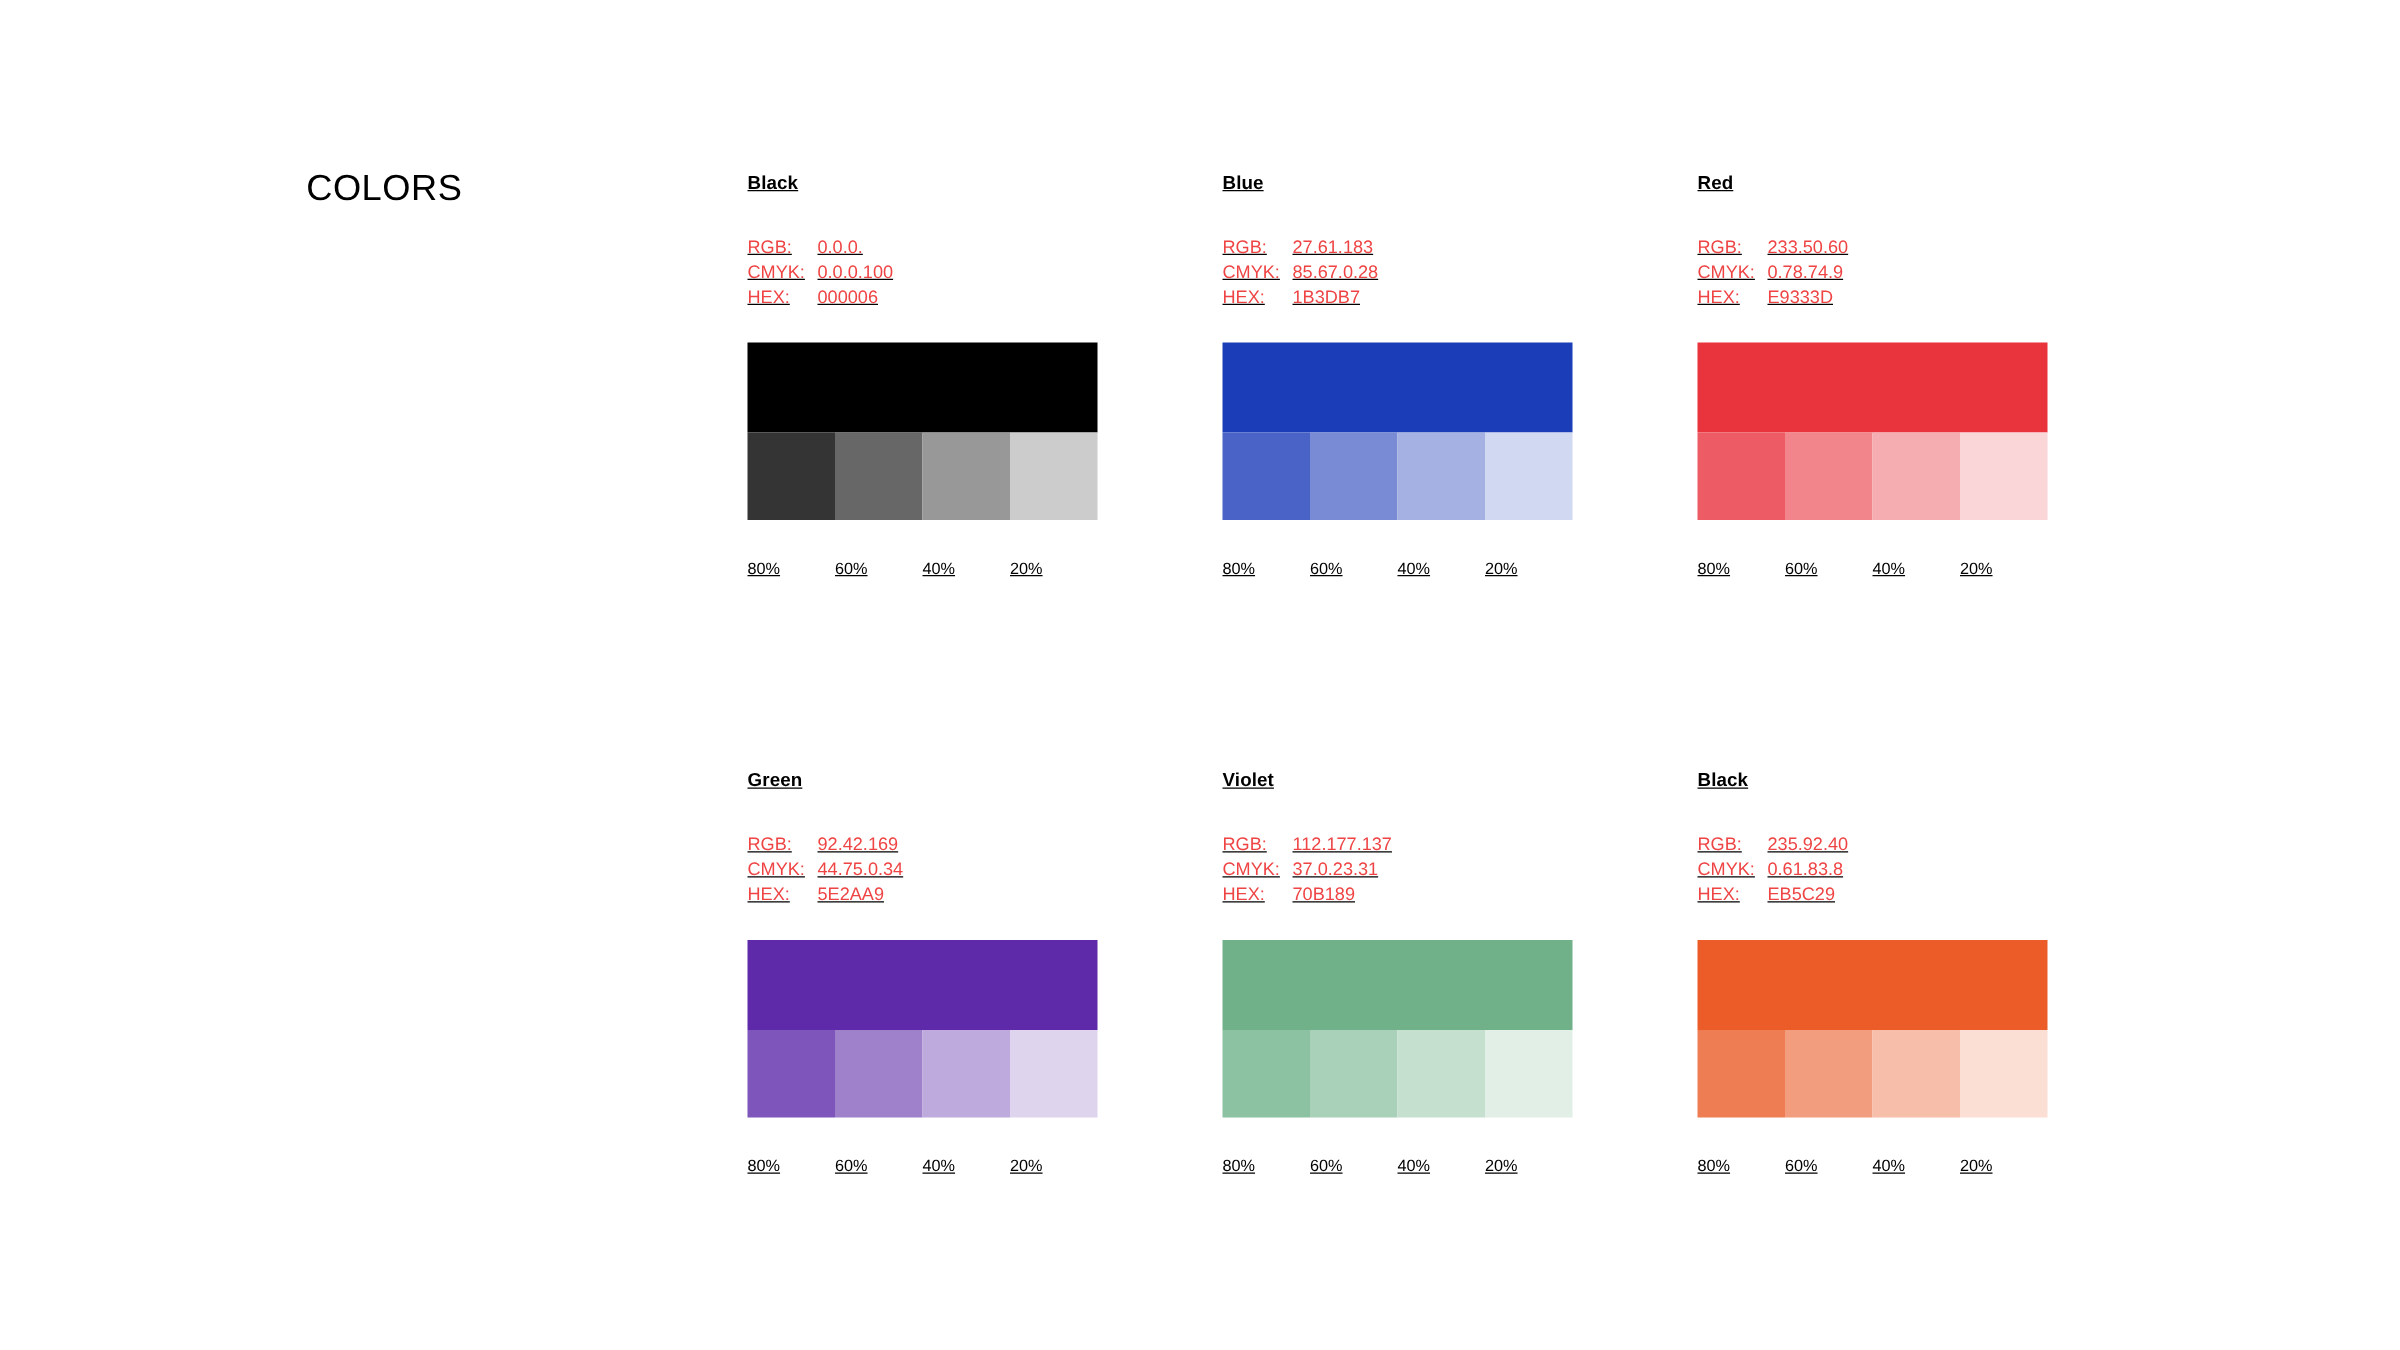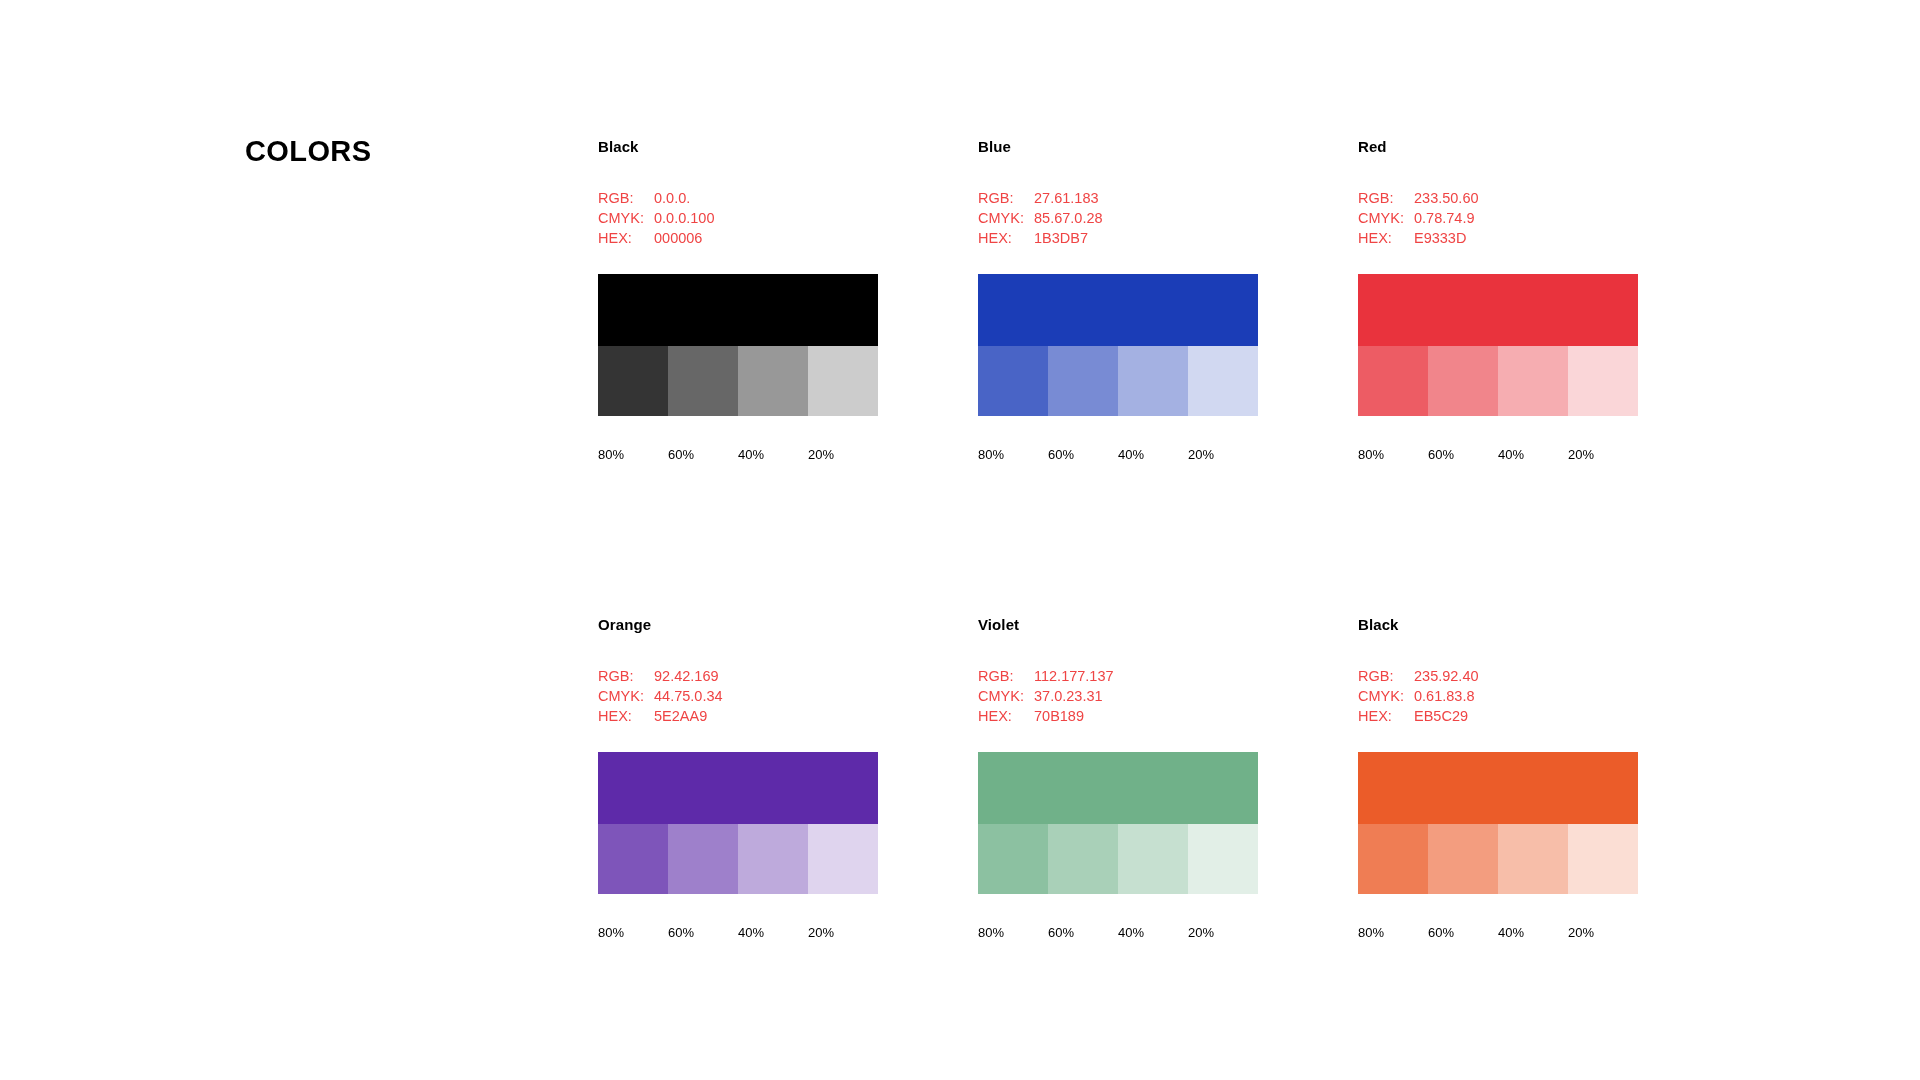--- a/index.html
+++ b/index.html
@@ -17,40 +17,41 @@
     width: 1920px;
     height: 1080px;
     background: #ffffff;
   }
 
   .page-title {
     position: absolute;
     left: 245px;
     top: 135px;
     font-size: 29px;
-    font-weight: bold;
+    font-weight: normal;
     letter-spacing: 0.4px;
     color: #000000;
     white-space: nowrap;
   }
 
   .swatch-grid {
     position: absolute;
     left: 598px;
     top: 138px;
     width: 1240px;
     display: grid;
     grid-template-columns: repeat(3, 280px);
     column-gap: 100px;
     row-gap: 152px;
   }
 
   .color-card {
     width: 280px;
     position: relative;
+    text-decoration: underline;
   }
 
   .color-name {
     font-size: 15px;
     font-weight: bold;
     color: #000000;
     line-height: 18px;
     letter-spacing: 0.1px;
   }
 
@@ -207,21 +208,21 @@
           </div>
         </div>
         <div class="tint-labels">
           <div class="tint-label">80%</div>
           <div class="tint-label">60%</div>
           <div class="tint-label">40%</div>
           <div class="tint-label">20%</div>
         </div>
       </div>
       <div class="color-card">
-        <div class="color-name">Orange</div>
+        <div class="color-name">Green</div>
         <div class="spec-table">
           <div class="spec-row">
             <span class="spec-label">RGB:</span>
             <span class="spec-value">92.42.169</span>
           </div>
           <div class="spec-row">
             <span class="spec-label">CMYK:</span>
             <span class="spec-value">44.75.0.34</span>
           </div>
           <div class="spec-row">

